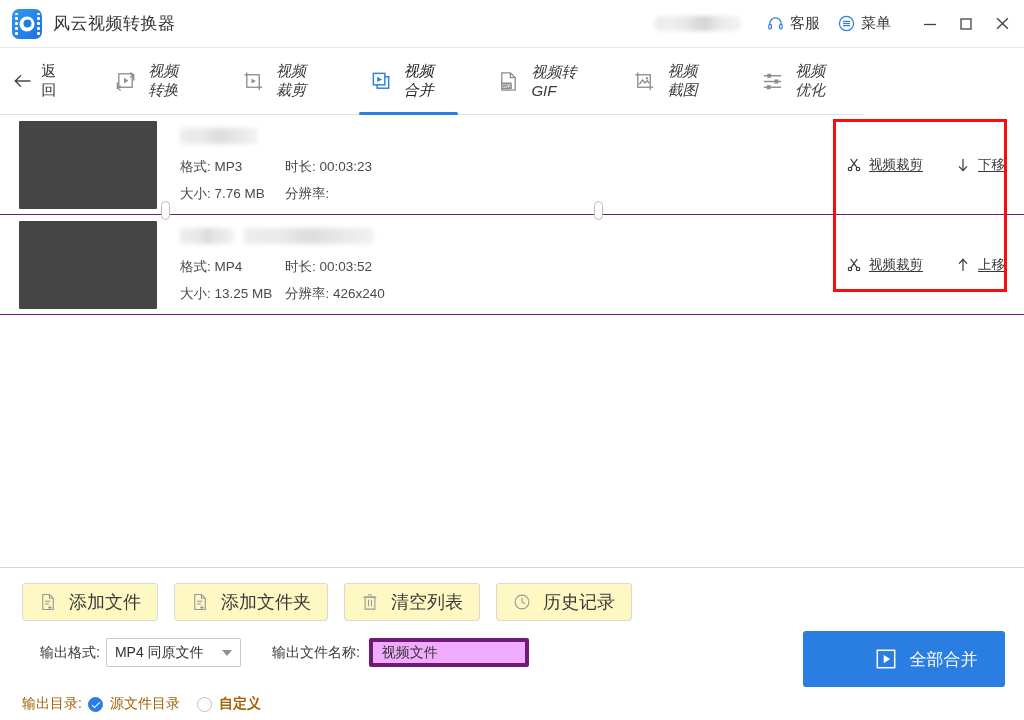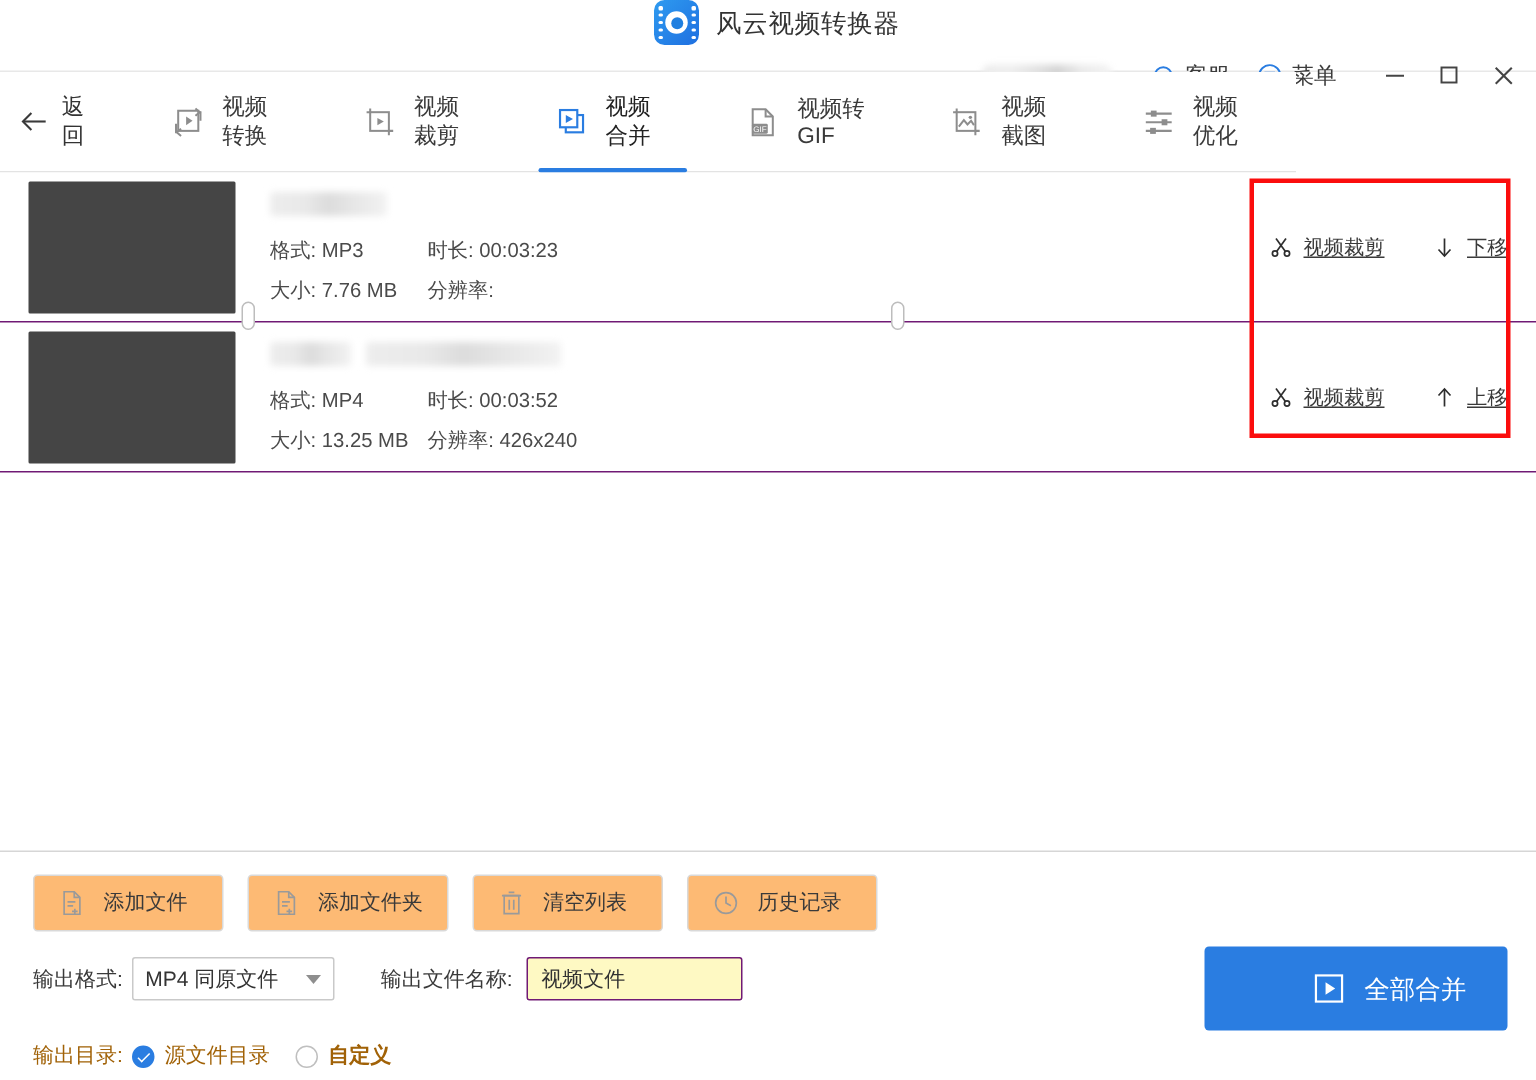--- a/index.html
+++ b/index.html
@@ -11,21 +11,20 @@
     overflow: hidden;
   }
   .app { position: relative; width: 1024px; height: 720px; background: #fff; }
 
   
   .titlebar {
     position: absolute; left: 0; top: 0; width: 1024px; height: 48px;
     display: flex; align-items: center;
     border-bottom: 1px solid #e8e8e8;
     background: #fff;
-    flex-direction: column;
   }
   .brand { display: flex; align-items: center; padding-left: 12px; }
   .logo {
     width: 30px; height: 30px; border-radius: 7px;
     background: linear-gradient(135deg, #2e9bf0 0%, #1f6fe0 100%);
     position: relative; flex: 0 0 auto;
   }
   .logo .film-l, .logo .film-r {
     position: absolute; top: 4px; width: 3px; height: 22px;
     display: flex; flex-direction: column; justify-content: space-between;
@@ -70,21 +69,21 @@
   
   .navbar {
     position: absolute; left: 0; top: 48px; width: 864px; height: 67px;
     display: flex; align-items: center; border-bottom: 1px solid #e3e3e3;
     background: #fff;
   }
   .back-btn {
     display: flex; align-items: center; gap: 9px; padding: 0 14px 0 14px;
     font-size: 15px; color: #333; cursor: pointer; height: 66px;
   }
-  .tabs { display: flex; height: 66px; margin-left: 8px; }
+  .tabs { display: flex; height: 66px; margin-left: 8px; font-style: italic; }
   .tab {
     position: relative; display: flex; align-items: center; gap: 11px;
     height: 66px; padding: 0 25px; cursor: pointer; font-size: 15px; color: #3a3a3a;
   }
   .tab .tab-ico { width: 23px; height: 23px; display: block; flex: 0 0 auto; }
   .tab.active { color: #222; }
   .tab.active::after {
     content: ""; position: absolute; left: 14px; right: 14px; bottom: -1px;
     height: 3px; background: #2a7de1; border-radius: 2px;
   }
@@ -136,45 +135,45 @@
   }
 
   
   .bottombar {
     position: absolute; left: 0; top: 567px; width: 1024px; height: 153px;
     background: #fff; border-top: 1px solid #d6d6d6;
   }
   .btnrow { display: flex; gap: 16px; padding: 15px 0 0 22px; }
   .tool-btn {
     height: 38px; min-width: 127px; padding: 0 16px;
-    border: 1px solid #d9d9d9; border-radius: 3px; background: #fdba74;
+    border: 1px solid #d9d9d9; border-radius: 3px; background: #fef9c3;
     display: flex; align-items: center; gap: 12px; cursor: pointer;
-    font-size: 14px; color: #3a3a3a;
+    font-size: 18px; color: #3a3a3a;
   }
   .tool-btn .tico { width: 18px; height: 18px; display: block; flex: 0 0 auto; }
 
   .optrow {
-    display: flex; align-items: center; padding-left: 22px; margin-top: 17px;
+    display: flex; align-items: center; padding-left: 40px; margin-top: 17px;
     font-size: 14px; color: #3a3a3a;
   }
   .lbl-ofmt { margin-right: 6px; }
   .select-box {
     width: 135px; height: 29px; border: 1px solid #c9c9c9; border-radius: 2px;
     background: #fff; display: flex; align-items: center; padding: 0 8px;
     font-size: 14px; color: #333; cursor: pointer; position: relative;
   }
   .select-box .caret {
     position: absolute; right: 8px; top: 50%; transform: translateY(-50%);
     width: 0; height: 0; border-left: 5px solid transparent;
     border-right: 5px solid transparent; border-top: 6px solid #8e8e8e;
   }
   .lbl-oname { margin-left: 31px; margin-right: 9px; }
   .text-input {
-    width: 144px; height: 29px; border: 1px solid #701a75; border-radius: 2px;
-    background: #fef9c3; padding: 0 9px; font-size: 14px; color: #333;
+    width: 160px; height: 29px; border: 4px solid #701a75; border-radius: 2px;
+    background: #f0abfc; padding: 0 9px; font-size: 14px; color: #333;
     font-family: "Liberation Sans", "DejaVu Sans", sans-serif;
   }
   .dirrow {
     display: flex; align-items: flex-end; padding-left: 22px; margin-top: 28px;
     font-size: 14px; color: #a16207;
   }
   .radio { display: flex; align-items: center; gap: 7px; cursor: pointer; margin-left: 6px; }
   .radio + .radio { margin-left: 17px; font-weight: bold; }
   .rd {
     width: 15px; height: 15px; border-radius: 50%; border: 1px solid #bfbfbf;

